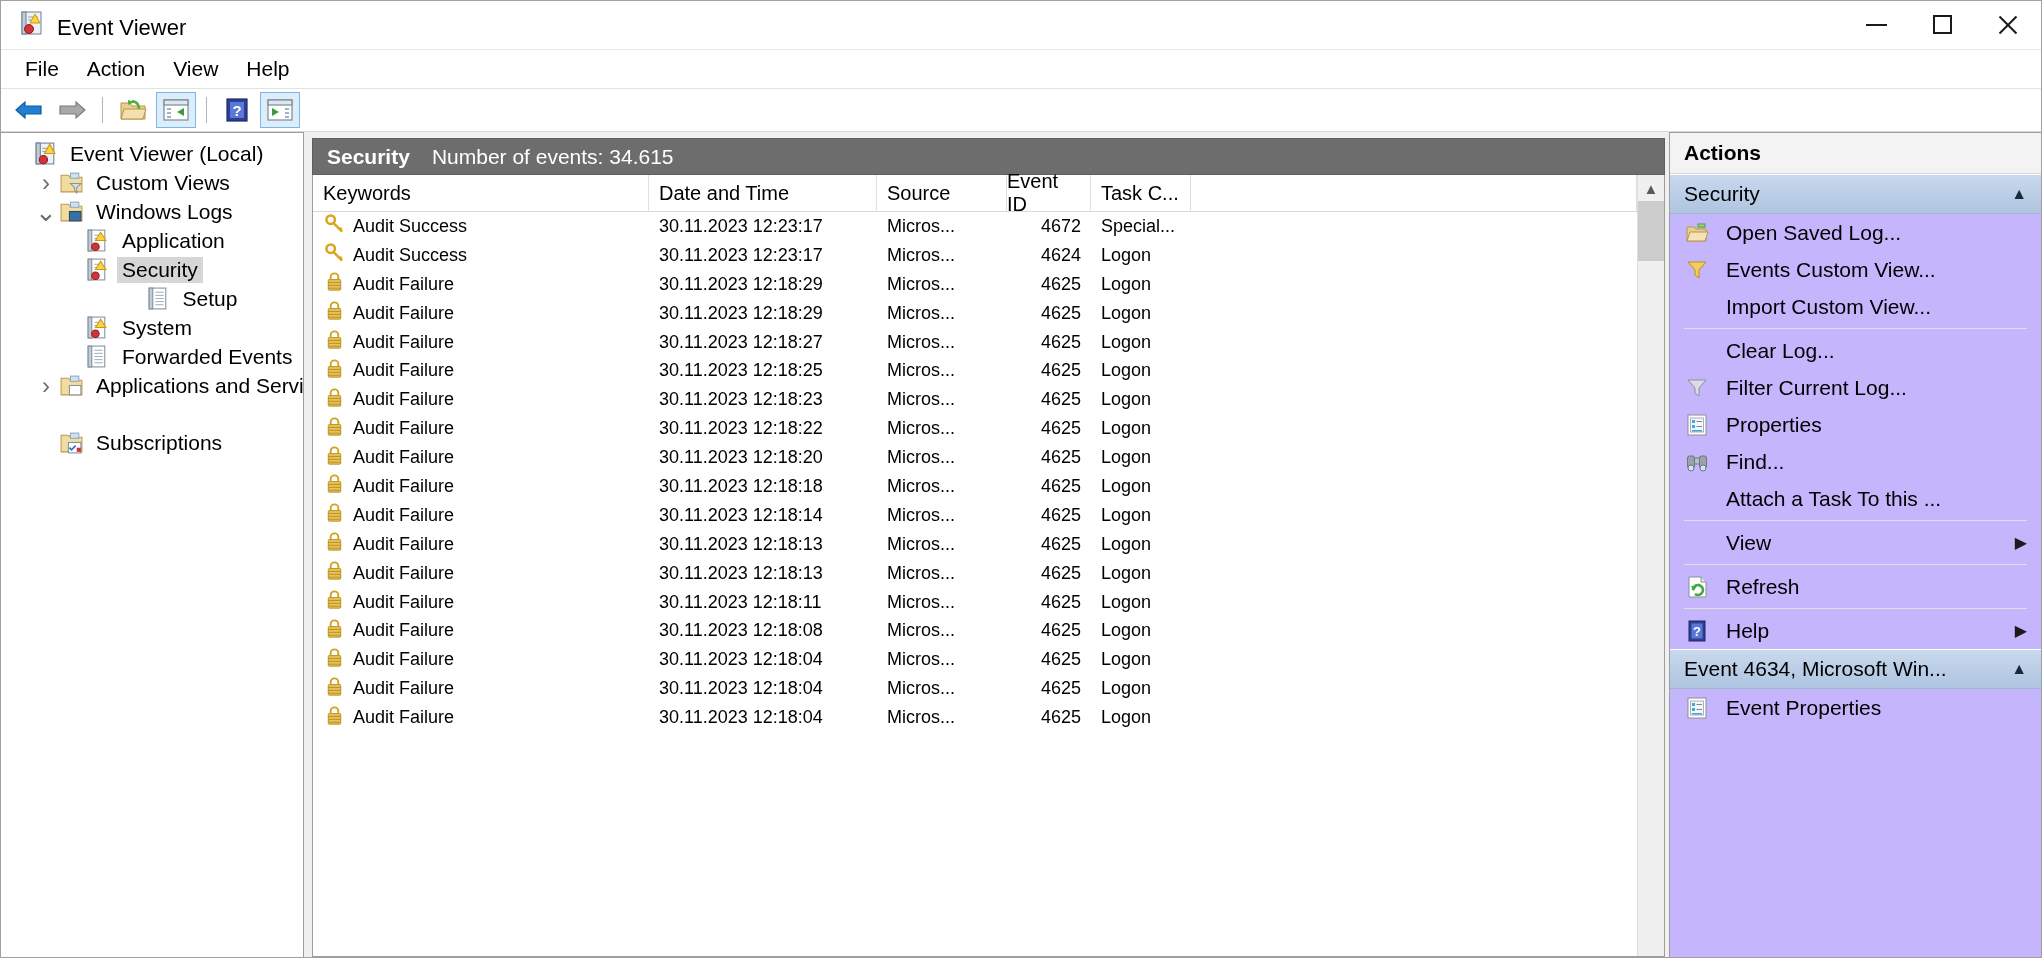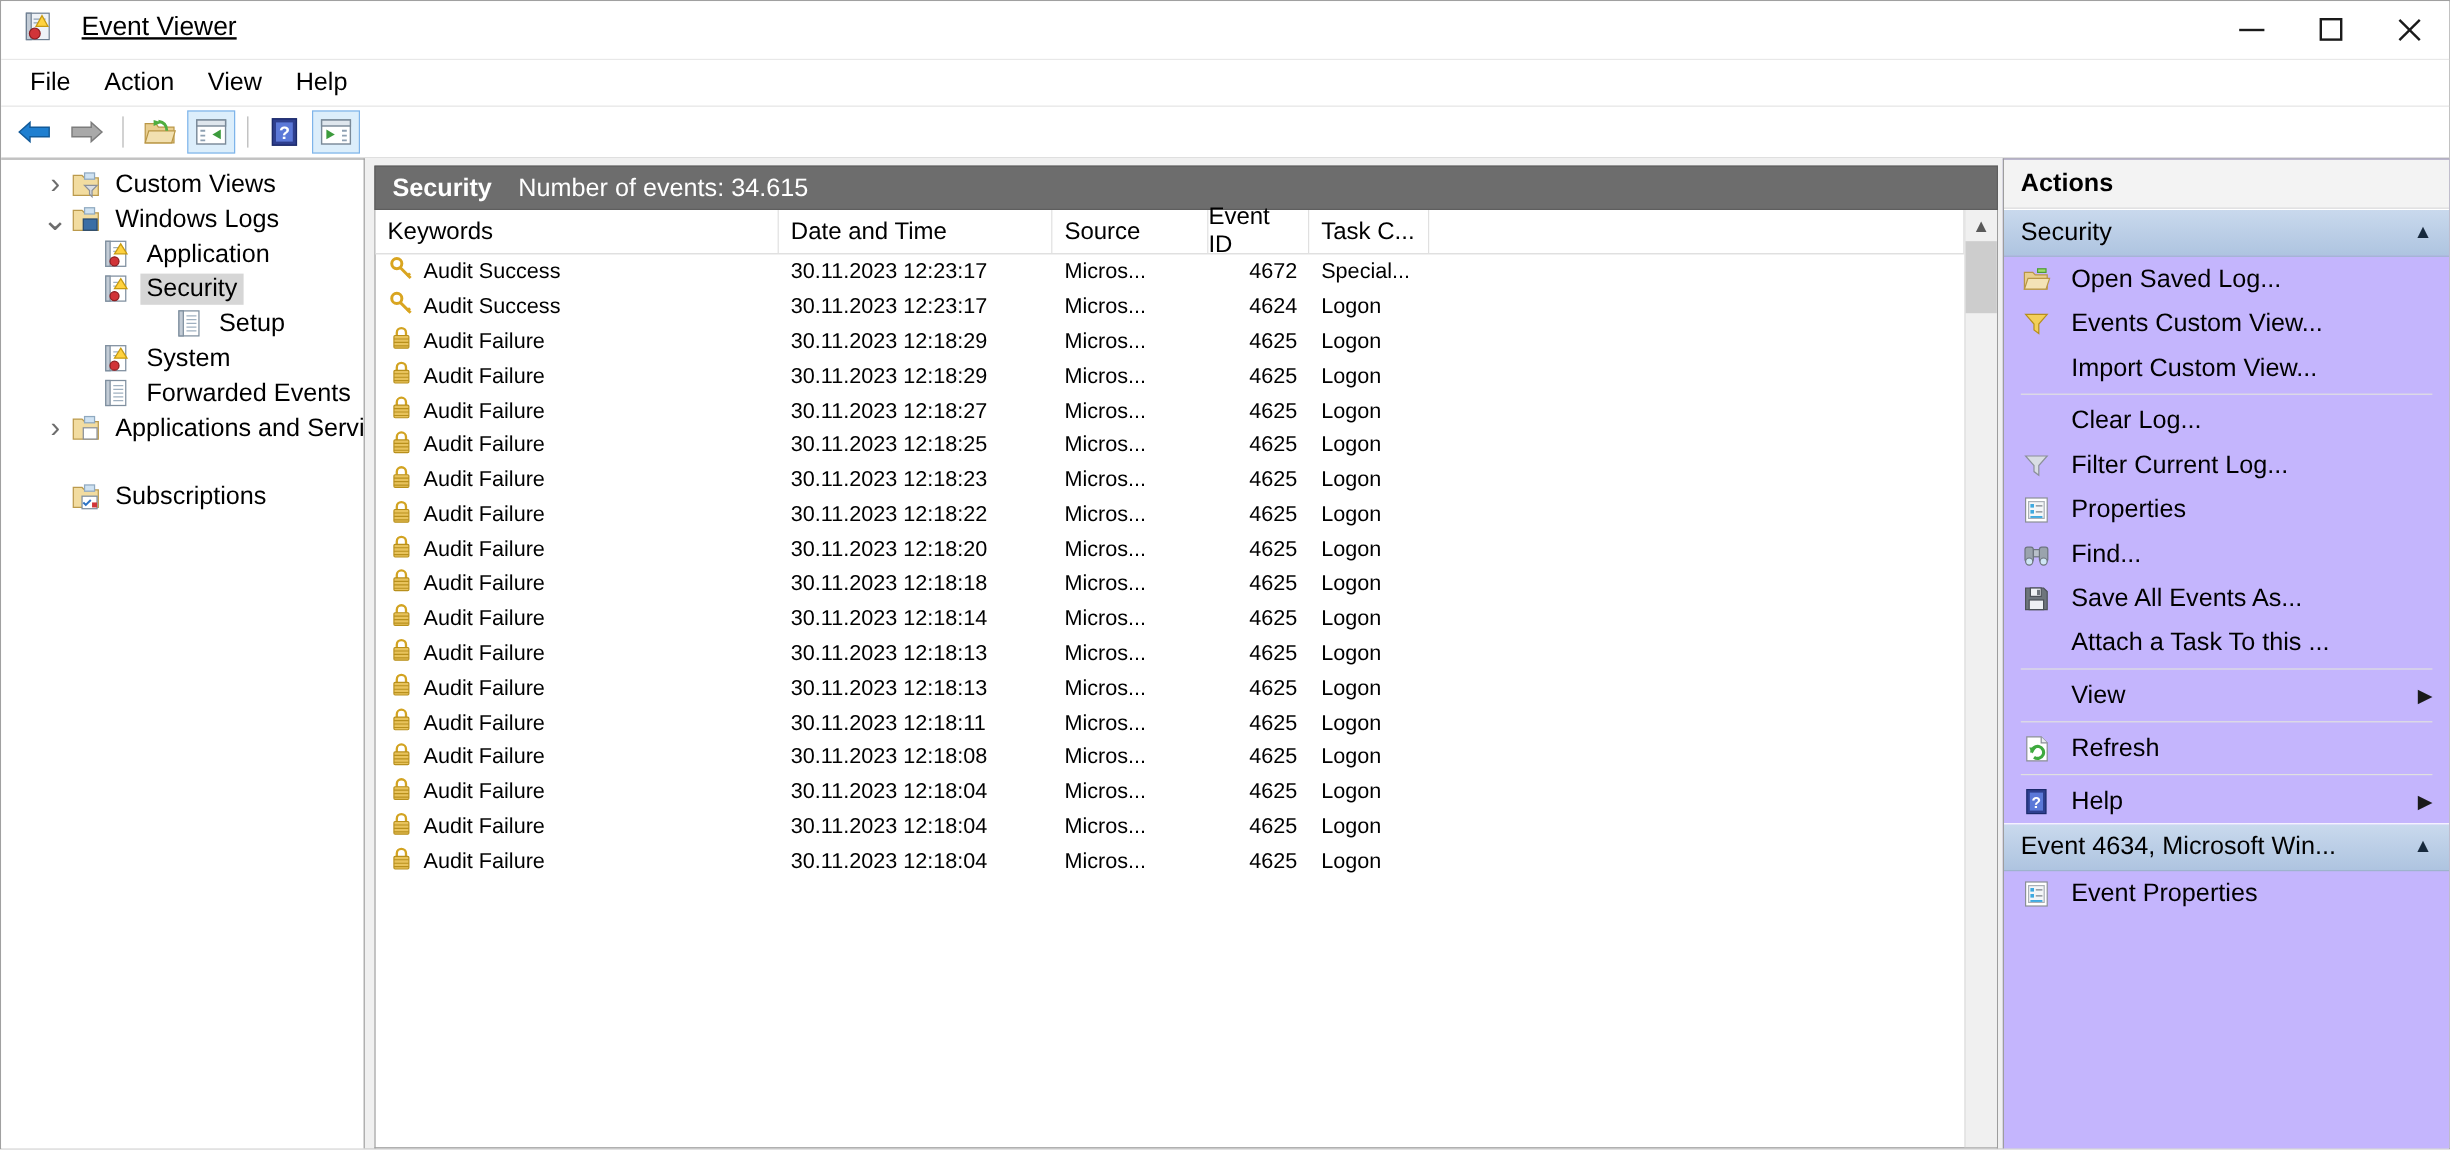--- a/index.html
+++ b/index.html
@@ -29,25 +29,24 @@
   .titlebar {
     height: 48px;
     min-height: 48px;
     display: flex;
     align-items: center;
     background: #ffffff;
     border-bottom: 1px solid #e8e8e8;
   }
   .title-left {
     display: flex;
-    align-items: flex-start;
+    align-items: flex-end;
     padding-left: 17px;
     flex: 1;
-    gap: 24px;
-    text-decoration: underline;
+    gap: 13px;
   }
   .title-text {
     font-size: 22px;
     color: #000000;
   }
   .win-buttons { display: flex; height: 48px; }
   .win-btn {
     width: 66px;
     height: 47px;
     display: flex;
@@ -376,20 +375,34 @@
         <line x1="18" y1="14" x2="22" y2="14" stroke="#8ea0b2" stroke-width="1.6"></line>
         <line x1="18" y1="18" x2="22" y2="18" stroke="#8ea0b2" stroke-width="1.6"></line>
         <polygon points="5,9 12,13 5,17" fill="#3c9b3c"></polygon>
       </svg>
     </div>
   </div>
 
   <div class="body-row">
 
     <div class="tree-pane" id="tree-pane">
+        <div class="tree-node" style="padding-left: 6px;">
+          <span class="twisty" style="font-size: 24px;"></span>
+          <span class="tree-icon">
+            <svg width="25" height="25" viewBox="0 0 24 24">
+              <rect x="3" y="2" width="17" height="20" fill="#eef2f7" stroke="#6e7f92"></rect>
+                <rect x="3" y="2" width="4" height="20" fill="#c3ccd6" stroke="#6e7f92"></rect>
+                <line x1="9" y1="7" x2="18" y2="7" stroke="#93a4b6"></line>
+                <line x1="9" y1="10" x2="18" y2="10" stroke="#93a4b6"></line>
+                <polygon points="16,3 21,12 11,12" fill="#ffd23f" stroke="#c79a11"></polygon>
+                <circle cx="10" cy="18" r="4" fill="#d13438" stroke="#8d1e21"></circle>
+            </svg>
+          </span>
+          <span class="tree-label">Event Viewer (Local)</span>
+        </div>
         <div class="tree-node" style="padding-left: 32px;">
           <span class="twisty" style="font-size: 24px;">›</span>
           <span class="tree-icon">
             <svg width="25" height="25" viewBox="0 0 24 24">
               <path d="M2 5 h7 l2 2 h11 v14 H2 Z" fill="#f2dca0" stroke="#bb9a4c"></path>
                 <rect x="11" y="3" width="8" height="5" fill="#cfe2f2" stroke="#8fa9c0"></rect>
                 <polygon points="11,13 21,13 17,17 17,22 15,20 15,17" fill="#d9dde2" stroke="#8b9099"></polygon>
             </svg>
           </span>
           <span class="tree-label">Custom Views</span>
@@ -892,31 +905,20 @@
                 <rect x="2.5" y="6" width="7" height="12" rx="2" fill="#9aa3ad" stroke="#6d757e"></rect>
                 <rect x="14.5" y="6" width="7" height="12" rx="2" fill="#9aa3ad" stroke="#6d757e"></rect>
                 <rect x="9.5" y="8" width="5" height="6" fill="#b8c0c9" stroke="#6d757e"></rect>
                 <circle cx="6" cy="18" r="3" fill="#cfe6f5" stroke="#6d757e"></circle>
                 <circle cx="18" cy="18" r="3" fill="#cfe6f5" stroke="#6d757e"></circle>
               </svg>
             </span>
             <span class="act-label">Find...</span>
           </div>
           <div class="act-item">
-            <span class="act-ico">
-              <svg width="24" height="24" viewBox="0 0 24 24">
-                <path d="M3 3 h15 l3 3 v15 H3 Z" fill="#6e757c" stroke="#4b5157"></path>
-                <rect x="7" y="3" width="9" height="7" fill="#eef1f4" stroke="#4b5157"></rect>
-                <rect x="12.5" y="4.5" width="2.5" height="4.5" fill="#6e757c"></rect>
-                <rect x="6" y="13" width="12" height="8" fill="#eef1f4" stroke="#4b5157"></rect>
-              </svg>
-            </span>
-            <span class="act-label">Save All Events As...</span>
-          </div>
-          <div class="act-item">
             <span class="act-ico"></span>
             <span class="act-label">Attach a Task To this ...</span>
           </div>
           <div class="act-sep"></div>
           <div class="act-item">
             <span class="act-ico"></span>
             <span class="act-label">View</span>
             <span class="submenu-arrow">▶</span>
           </div>
           <div class="act-sep"></div>

